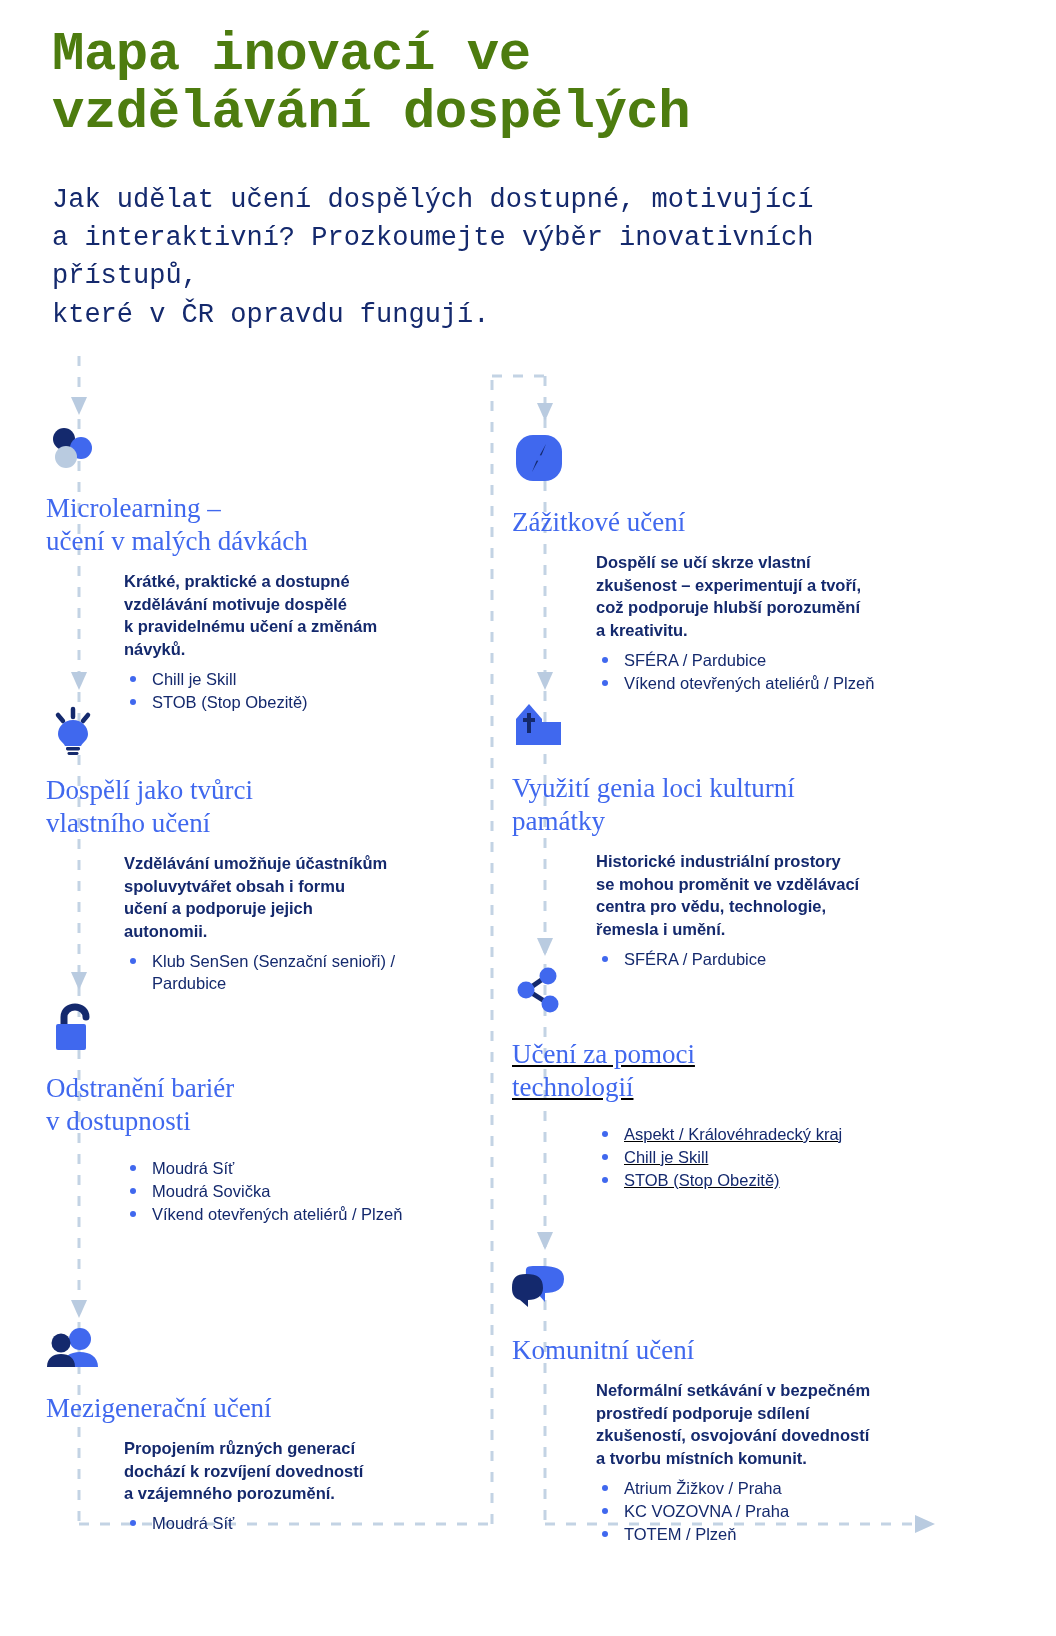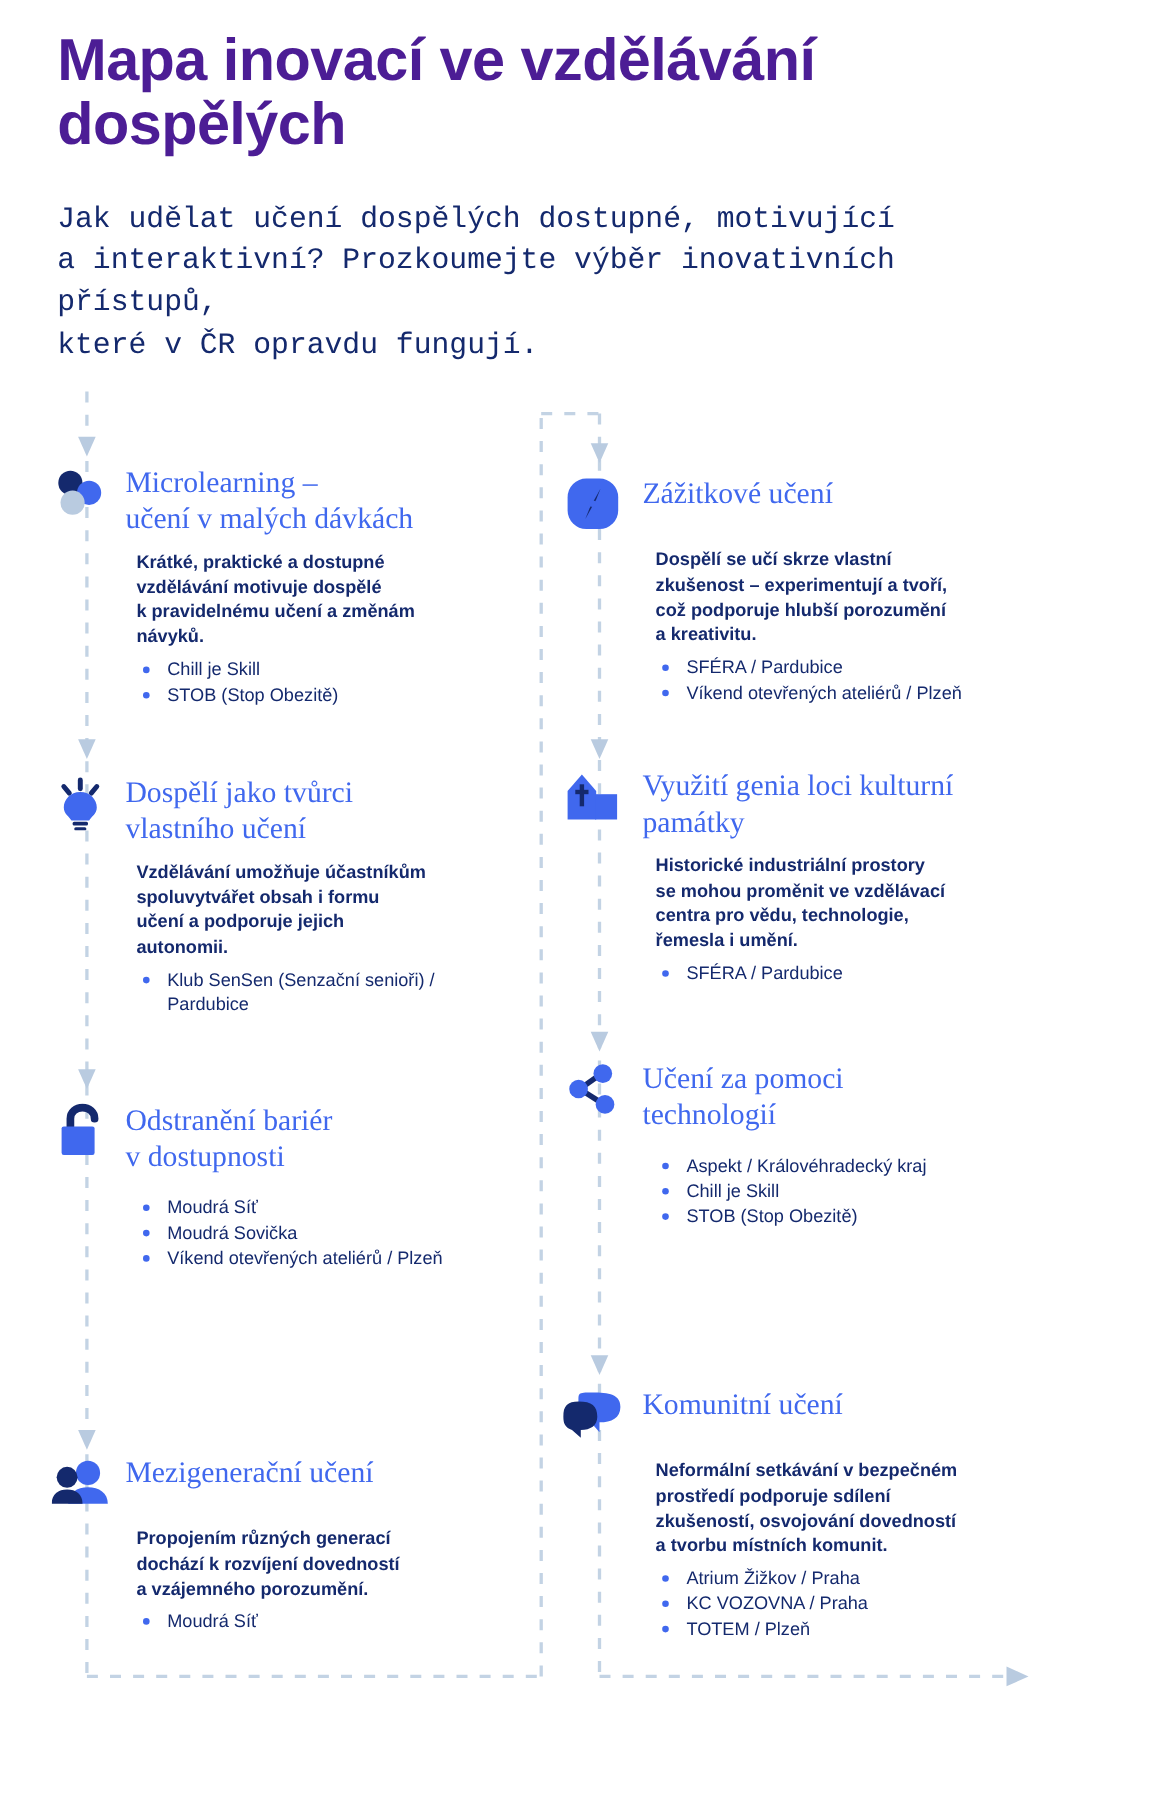--- a/index.html
+++ b/index.html
@@ -18,25 +18,25 @@
 
   
   #header {
     position: absolute;
     left: 52px;
     top: 26px;
     width: 800px;
   }
 
   #page-title {
-    font-family: Liberation Sans, sans-serif;
+    font-family: Liberation Mono, monospace;
     font-weight: bold;
     font-size: 54px;
     line-height: 1.08;
-    color: #4c1d95;
+    color: #4d7c0f;
     letter-spacing: -0.5px;
   }
 
   #page-subtitle {
     font-family: Liberation Mono, monospace;
     font-size: 27px;
     line-height: 1.42;
     color: #14296d;
     margin-top: 38px;
     white-space: pre-line;
@@ -62,20 +62,21 @@
   #column-left  { left: 46px;  width: 420px; }
   #column-right { left: 512px; width: 450px; }
 
   .section { position: relative; margin-bottom: 4px; }
 
   .section-head {
     display: flex;
     align-items: flex-start;
     gap: 14px;
     min-height: 56px;
+    flex-direction: column;
   }
 
   .section-icon {
     flex: 0 0 auto;
     width: 54px;
     height: 56px;
     display: flex;
     align-items: center;
     justify-content: center;
   }
@@ -300,21 +301,21 @@
         <div class="section-body">
           <div class="section-desc">Historické industriální prostory
 se mohou proměnit ve vzdělávací
 centra pro vědu, technologie,
 řemesla i umění.</div>
           <ul class="bullets">
             <li>SFÉRA / Pardubice</li>
           </ul>
         </div>
       </div>
-      <div class="section" style="position: absolute; top: 542px; left: 0px; width: 450px;">
+      <div class="section" style="position: absolute; top: 542px; left: 0px; width: 450px; text-decoration: underline;">
         <div class="section-head">
           <div class="section-icon">
             <svg class="icon-svg" width="48" height="48" viewBox="0 0 48 48">
       <line x1="32" y1="10" x2="12" y2="24" stroke="#14296d" stroke-width="5"></line>
       <line x1="12" y1="24" x2="34" y2="38" stroke="#14296d" stroke-width="5"></line>
       <circle cx="33" cy="10" r="8.5" fill="#4068ee"></circle>
       <circle cx="11" cy="24" r="8.5" fill="#4068ee"></circle>
       <circle cx="35" cy="38" r="8.5" fill="#4068ee"></circle>
     </svg>
           </div>

